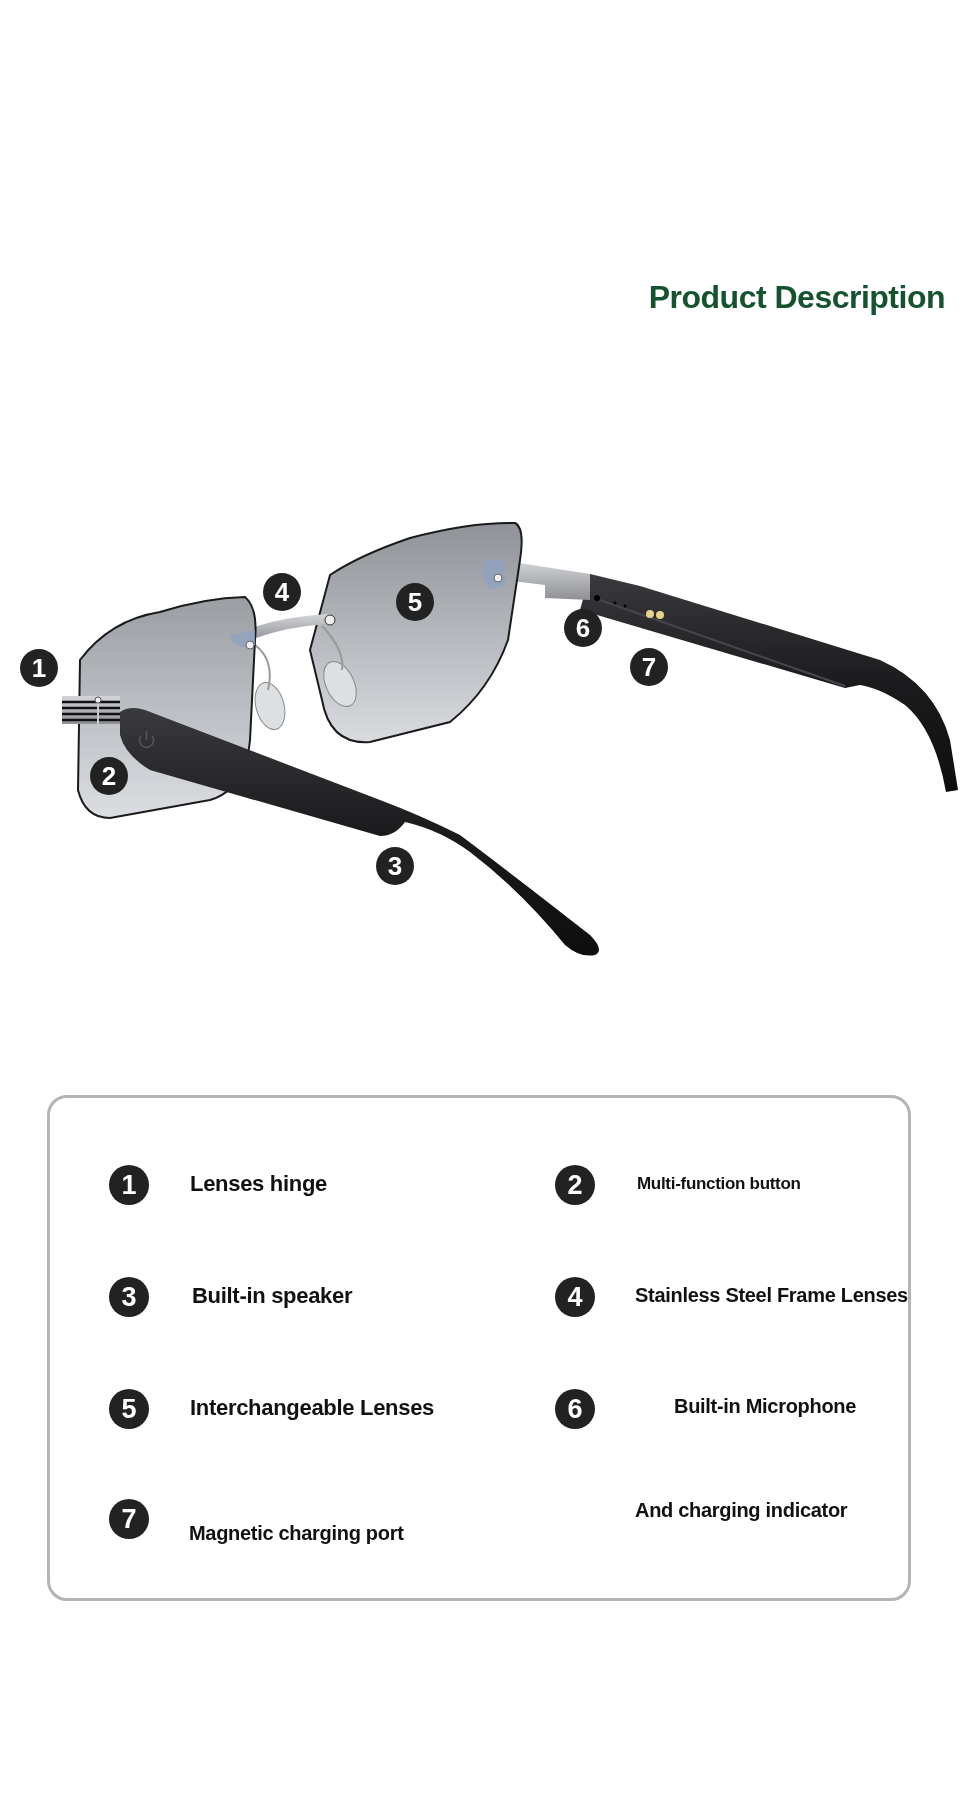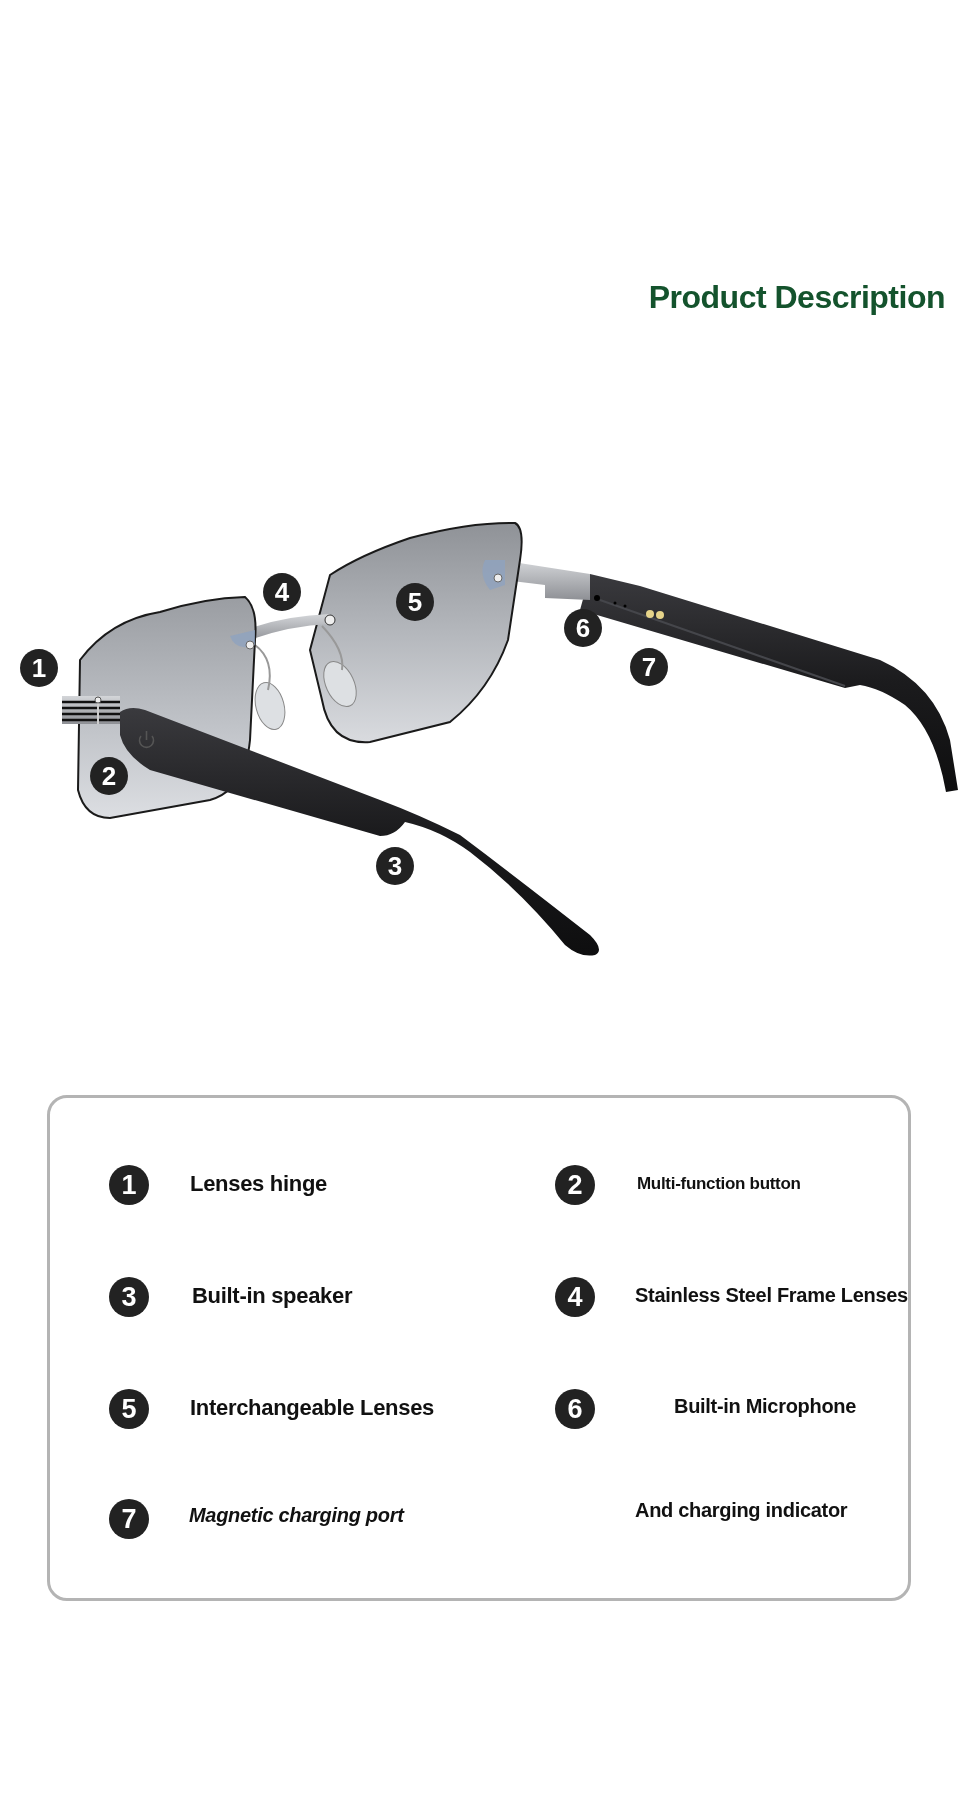--- a/index.html
+++ b/index.html
@@ -180,14 +180,14 @@
   <div class="feature-label fs-md" style="left:585px; top:186px;">Stainless Steel Frame Lenses</div>
 
   <div class="feature-num" style="position:absolute; left:59px; top:291px;">5</div>
   <div class="feature-label fs-lg" style="left:140px; top:297px;text-align:center;">Interchangeable Lenses</div>
 
   <div class="feature-num" style="position:absolute; left:505px; top:291px;">6</div>
   <div class="feature-label fs-md" style="left:624px; top:297px;">Built-in Microphone</div>
   <div class="feature-label fs-md" style="left:585px; top:361px;margin-top:40px;">And charging indicator</div>
 
   <div class="feature-num" style="position:absolute; left:59px; top:401px;">7</div>
-  <div class="feature-label fs-md" style="left:139px; top:406px;font-style:italic;">Magnetic charging port</div>
+  <div class="feature-label fs-md" style="left:139px; top:424px;">Magnetic charging port</div>
 </div>
 
 </body></html>

